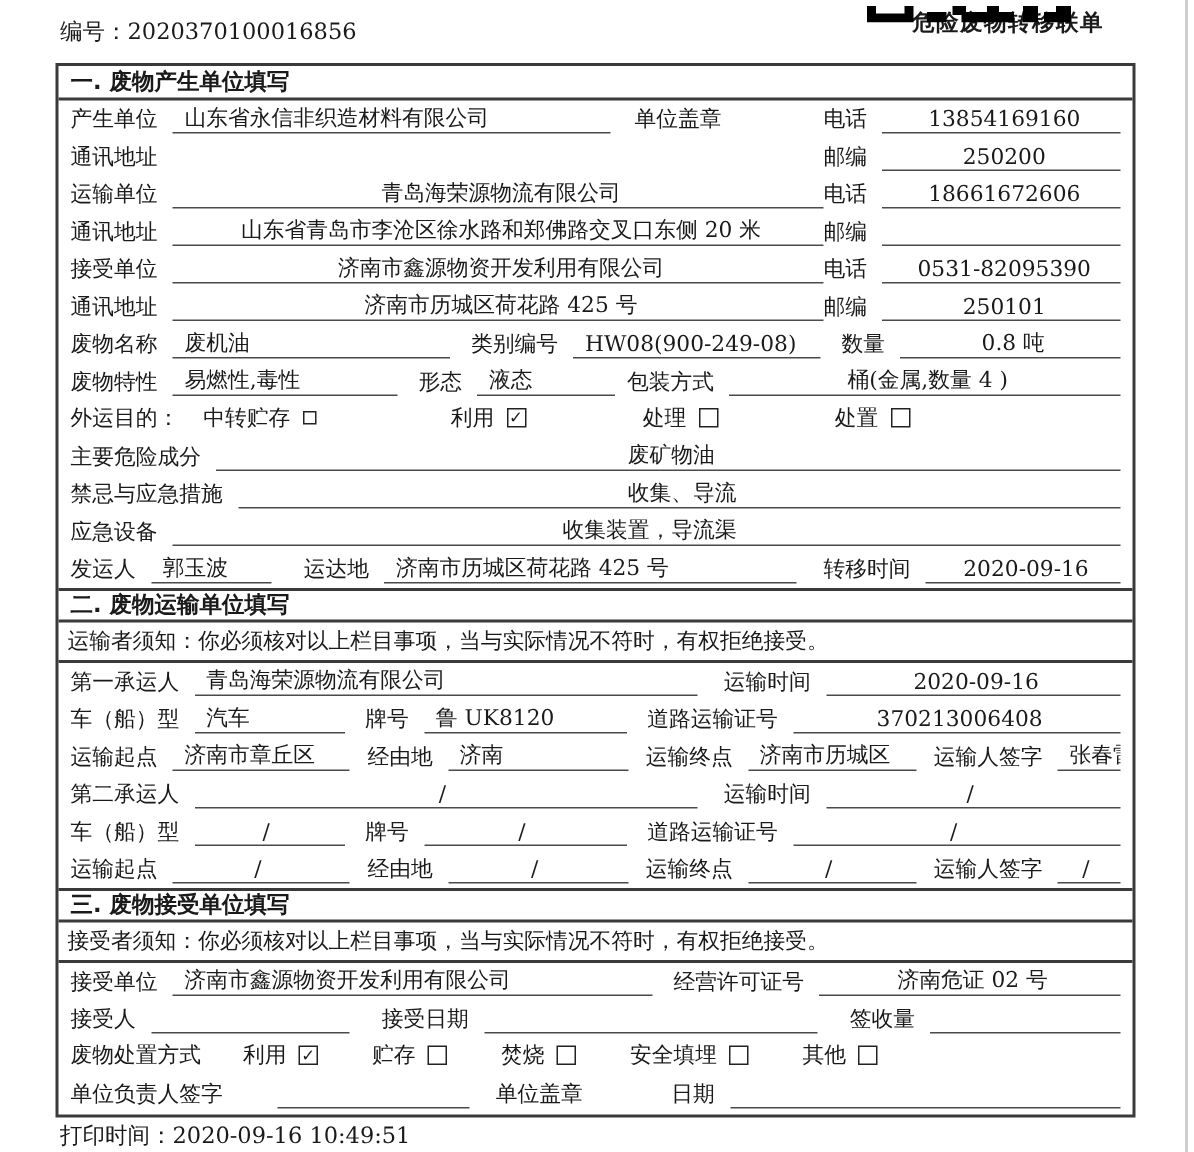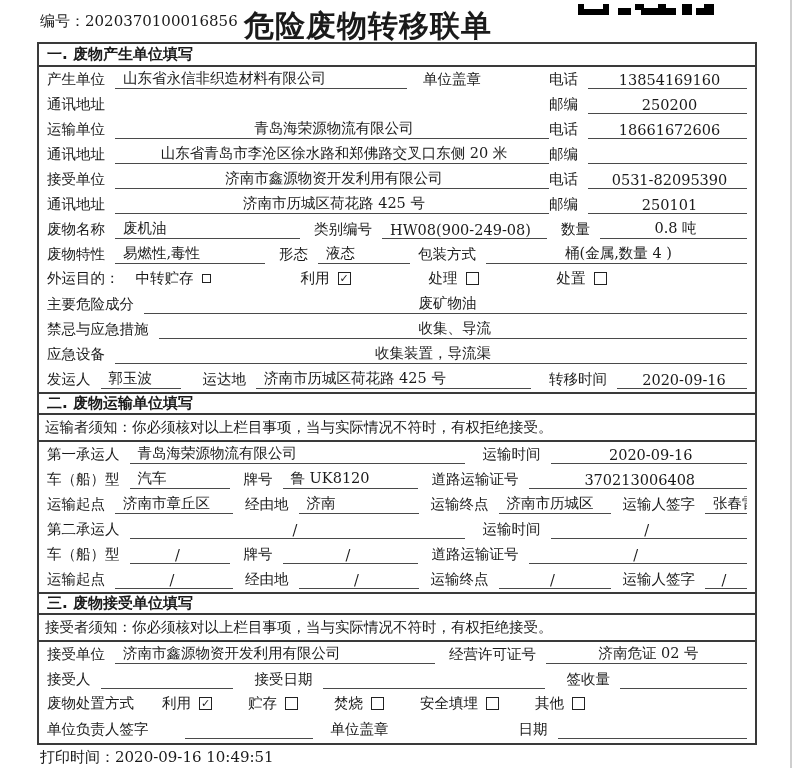--- a/index.html
+++ b/index.html
@@ -2,23 +2,23 @@
 <html><head>
 <meta charset="utf-8">
 <style>
   * { margin:0; padding:0; box-sizing:border-box; }
   html,body { width:796px; height:768px; background:#ffffff; overflow:hidden;
     font-family:"DejaVu Serif","Liberation Serif",serif; color:#1a1a1a; }
   .page { position:relative; width:796px; height:768px; background:#fff; }
 
   
   .hdr-serial { position:absolute; left:40px; top:12px; font-size:15px; }
-  .hdr-title { position:absolute; left:0; right:60px; top:6px; text-align:center;
+  .hdr-title { position:absolute; left:0; right:60px; top:6px; text-align:right;
     font-family:"DejaVu Sans","Liberation Sans",sans-serif; font-weight:bold;
-    font-size:30px; letter-spacing:1px; }
+    font-size:15px; letter-spacing:1px; }
   .qr { position:absolute; left:578px; top:0; }
   .page-edge { position:absolute; right:4px; top:0; width:2px; height:768px; background:#cfcfcf; }
 
   
   .tbl { position:absolute; left:37px; top:42px; width:720px; height:703px;
     border:2px solid #3a3a3a; background:#fff; display:flex; flex-direction:column; }
   .band { height:23px; flex:none; display:flex; align-items:center; padding-left:8px;
     font-family:"DejaVu Sans","Liberation Sans",sans-serif; font-weight:bold;
     font-size:15px; border-bottom:2px solid #3a3a3a; }
   .band.mid { border-top:2px solid #3a3a3a; }
@@ -301,21 +301,21 @@
         <span class="box">
             <span></span>
           </span>
       </span>
     </div>
 
     <div class="row">
       <span class="lbl">单位负责人签字</span>
       <span class="val" style="width:128px;margin-left:26px"></span>
       <span class="lbl" style="margin-left:18px">单位盖章</span>
-      <span class="lbl" style="margin-left:120px">日期</span>
+      <span class="lbl" style="margin-left:49px">日期</span>
       <span class="val grow"></span>
     </div>
 
   </div>
 
   <div class="footer"><span>打印时间：</span><span>2020-09-16 10:49:51</span></div>
 
 </div>
 
 </body></html>

